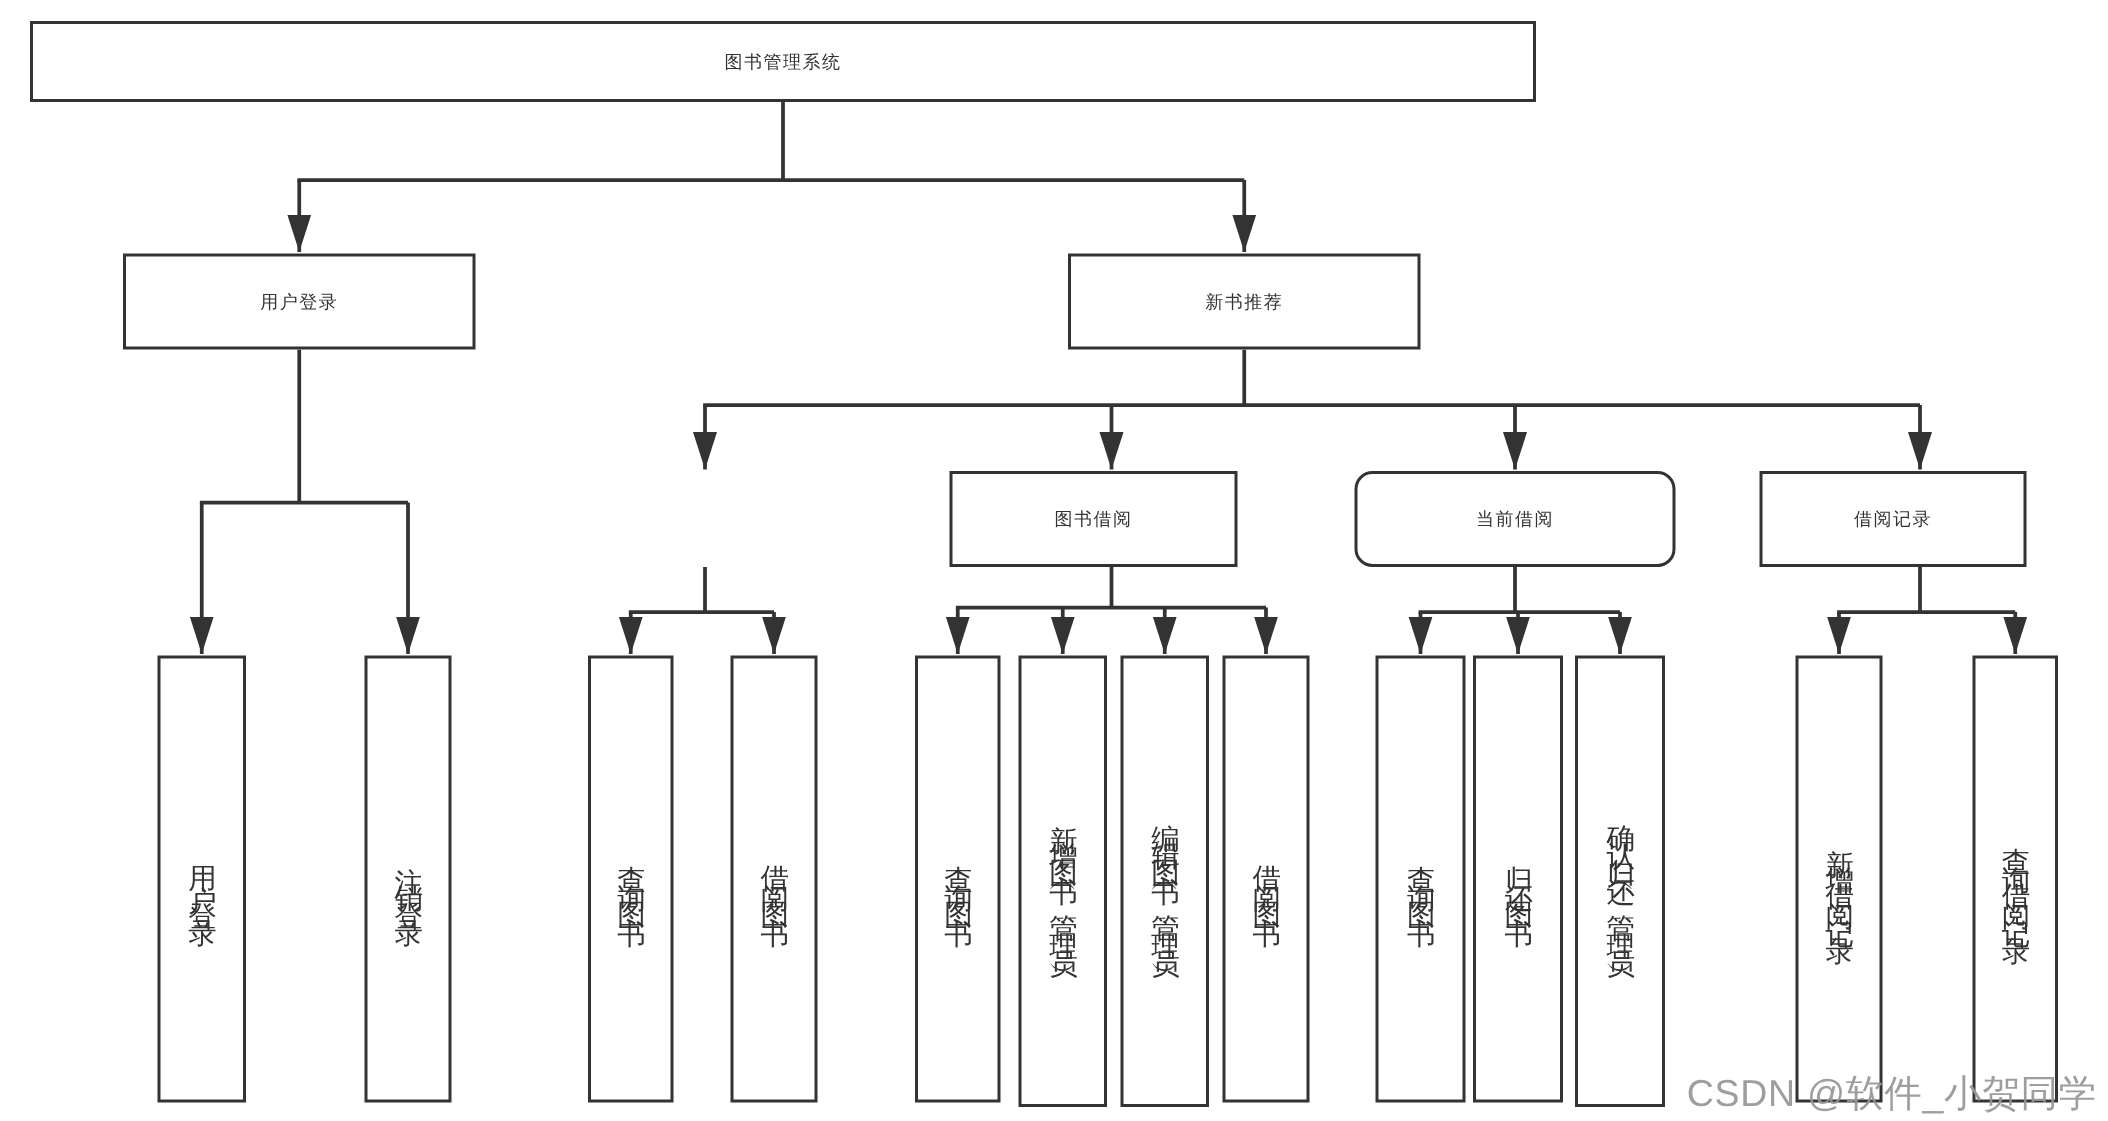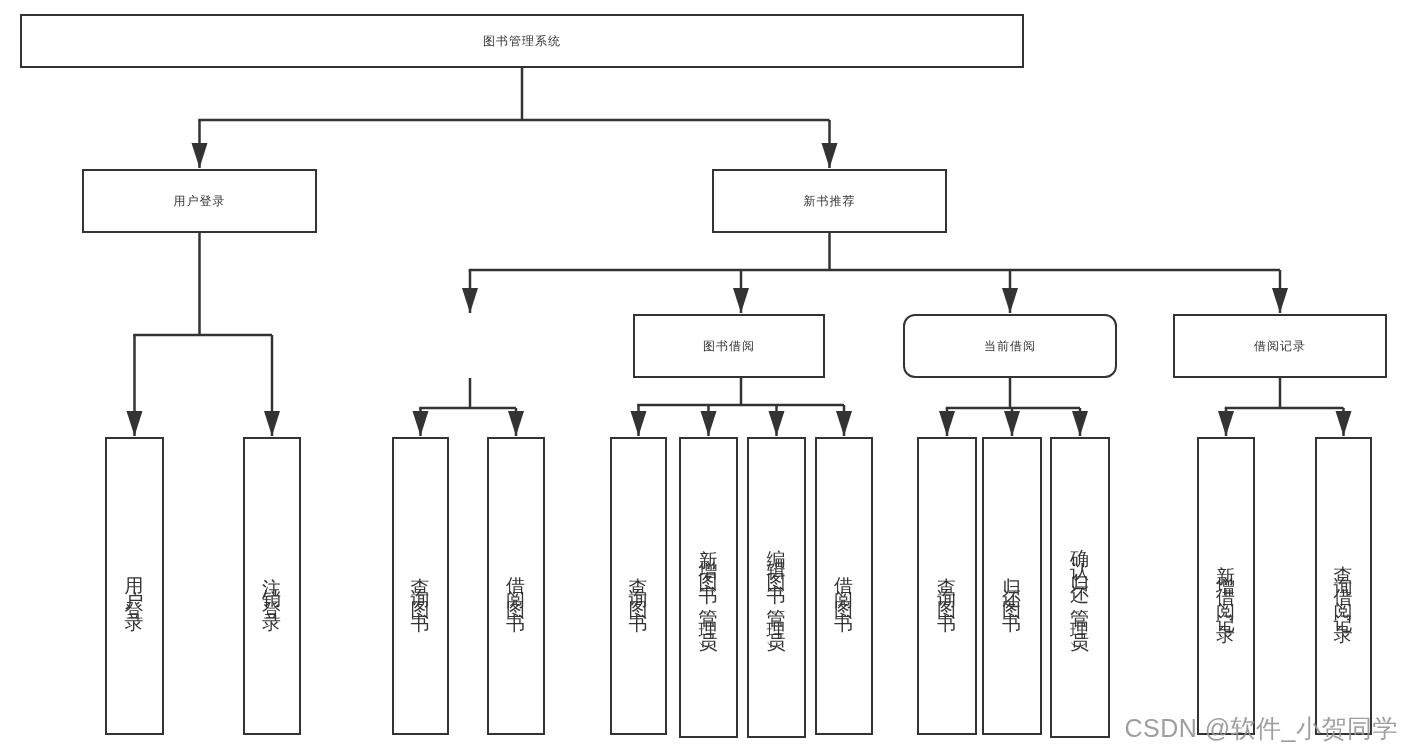--- a/index.html
+++ b/index.html
@@ -17,21 +17,21 @@
     writing-mode:vertical-rl;text-orientation:mixed;
     font-size:19px;letter-spacing:12px;white-space:normal;
   }
   
   #b-root{left:20px;top:14px;width:1004px;height:54px;}
   #b-user-login{left:82px;top:169px;width:235px;height:64px;}
   #b-book-mgmt{left:712px;top:169px;width:235px;height:64px;}
   #b-new-book-rec{left:363px;top:314px;width:214px;height:64px;}
   #b-book-borrow{left:633px;top:314px;width:192px;height:64px;}
   #b-current-borrow{left:903px;top:314px;width:214px;height:64px;border-radius:12px;}
-  #b-borrow-record{left:1173px;top:314px;width:214px;height:64px;}
+  #b-borrow-record{left:1173px;top:314px;width:178px;height:64px;}
   #b-ul-login{left:105px;top:437px;width:59px;height:298px;}
   #b-ul-logout{left:243px;top:437px;width:58px;height:298px;}
   #b-nbr-query{left:392px;top:437px;width:57px;height:298px;}
   #b-nbr-borrow{left:487px;top:437px;width:58px;height:298px;}
   #b-bb-query{left:610px;top:437px;width:57px;height:298px;}
   #b-bb-add{left:679px;top:437px;width:59px;height:301px;}
   #b-bb-edit{left:747px;top:437px;width:59px;height:301px;}
   #b-bb-borrow{left:815px;top:437px;width:58px;height:298px;}
   #b-cb-query{left:917px;top:437px;width:60px;height:298px;}
   #b-cb-return{left:982px;top:437px;width:60px;height:298px;}

